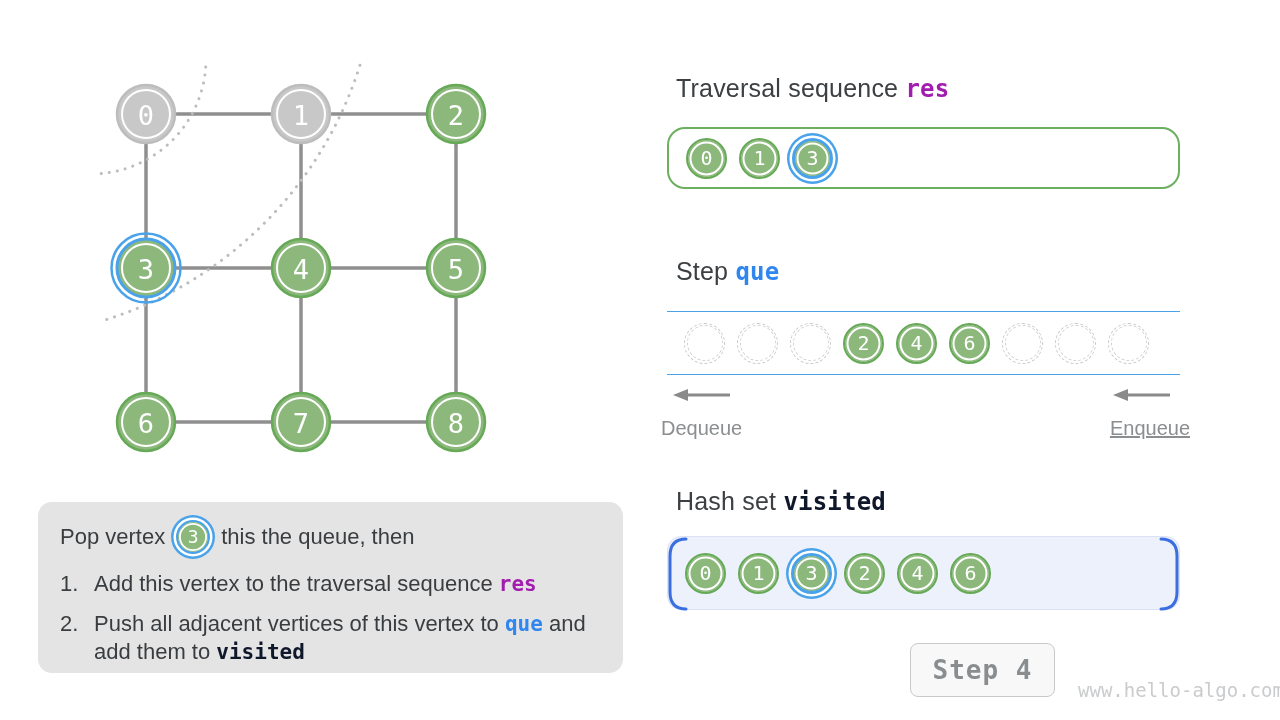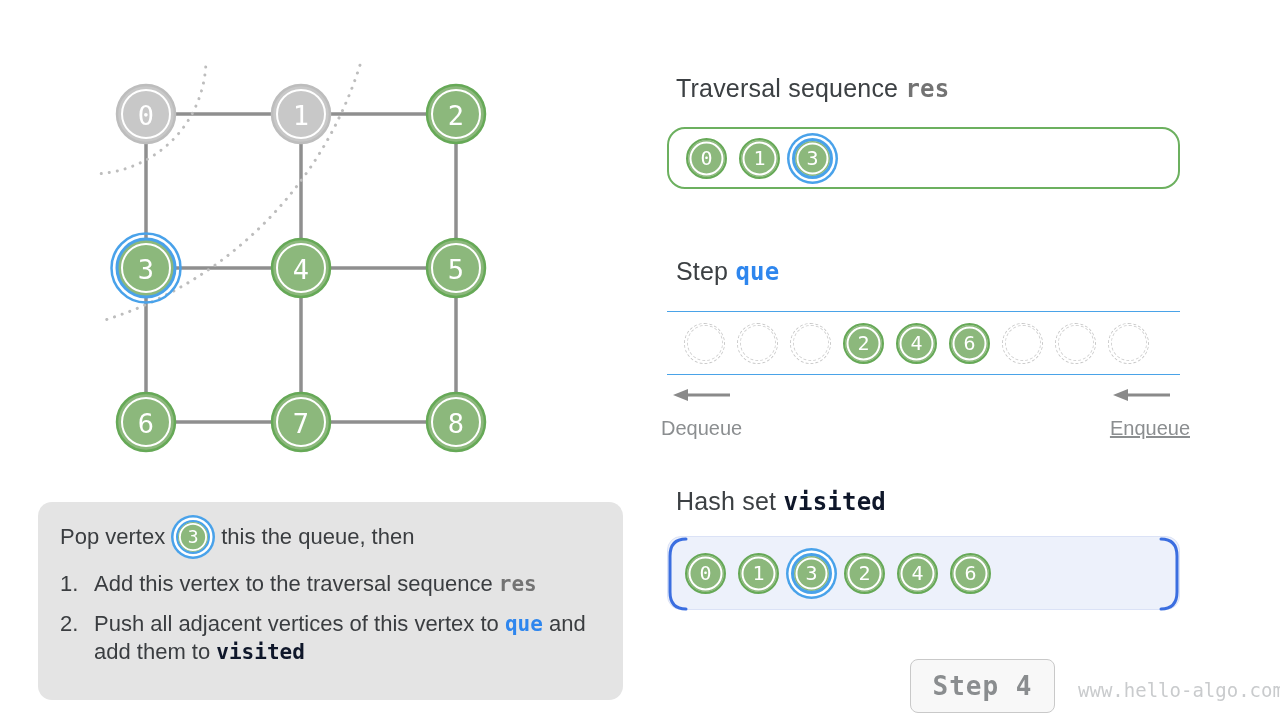--- a/index.html
+++ b/index.html
@@ -5,21 +5,21 @@
   html,body{margin:0;padding:0;}
   body{
     width:1280px;height:720px;position:relative;overflow:hidden;background:#ffffff;
     font-family:"Liberation Sans", sans-serif;
   }
   .abs{position:absolute;}
 
   
   .sec-title{font-size:25px;color:#3c4043;letter-spacing:.2px;white-space:nowrap;}
   .sec-title .code{font-family:"DejaVu Sans Mono", monospace;font-weight:bold;font-size:24px;}
-  .code-res{color:#737373;}
+  .code-res{color:#a21caf;}
   .code-que{color:#2e86ee;}
   .code-visited{color:#0f172a;}
 
   
   .cells{display:flex;align-items:center;gap:12px;}
   .cell{
     box-sizing:border-box;flex:0 0 auto;width:41px;height:41px;border-radius:50%;
     display:flex;align-items:center;justify-content:center;position:relative;
     font-family:"DejaVu Sans Mono", monospace;font-size:20px;color:#fff;
   }
@@ -60,21 +60,21 @@
     left:667px;top:536px;width:513px;height:74px;box-sizing:border-box;
     background:#edf1fb;border:1px solid #dbe2f6;border-radius:14px;
     display:flex;align-items:center;padding-left:17px;
   }
   .bracket{position:absolute;top:0;height:74px;width:24px;pointer-events:none;}
   .bracket.left{left:-2px;}
   .bracket.right{right:-2px;}
 
   
   .note-box{
-    left:38px;top:502px;width:585px;height:198px;box-sizing:border-box;
+    left:38px;top:502px;width:585px;height:171px;box-sizing:border-box;
     background:#e4e4e4;border-radius:14px;padding:13px 22px;
     font-size:22px;color:#3a3d40;line-height:1.3;
   }
   .note-line1{display:flex;align-items:center;min-height:44px;}
   .note-line1 .txt{white-space:nowrap;}
   .badge{
     box-sizing:border-box;width:34px;height:34px;border-radius:50%;margin:0 11px;flex:0 0 auto;
     background:#8cb87c;border:2.5px solid #49a2ea;
     box-shadow: 0 0 0 2.5px #fff, 0 0 0 5px #49a2ea,
                 inset 0 0 0 1px #8cb87c, inset 0 0 0 2.8px #fff;
@@ -85,21 +85,20 @@
   .note-item .num{flex:0 0 34px;}
   .note-item .code, .note-line1 .code{font-family:"DejaVu Sans Mono", monospace;font-weight:bold;font-size:21px;}
 
   
   .step-box{
     left:910px;top:643px;width:145px;height:54px;box-sizing:border-box;
     background:#f8f8f8;border:1.5px solid #c9c9c9;border-radius:8px;
     display:flex;align-items:center;justify-content:center;
     font-family:"DejaVu Sans Mono", monospace;font-weight:bold;font-size:26px;color:#8a8d8f;
     letter-spacing:1px;
-    margin-top:16px;
   }
   .watermark{
     left:1078px;top:679px;font-family:"DejaVu Sans Mono", monospace;
     font-size:19px;color:#c9cbcd;white-space:nowrap;
   }
 </style>
 </head>
 <body>
 
 <svg class="abs" style="left:0;top:0;" width="640" height="500" viewBox="0 0 640 500">

